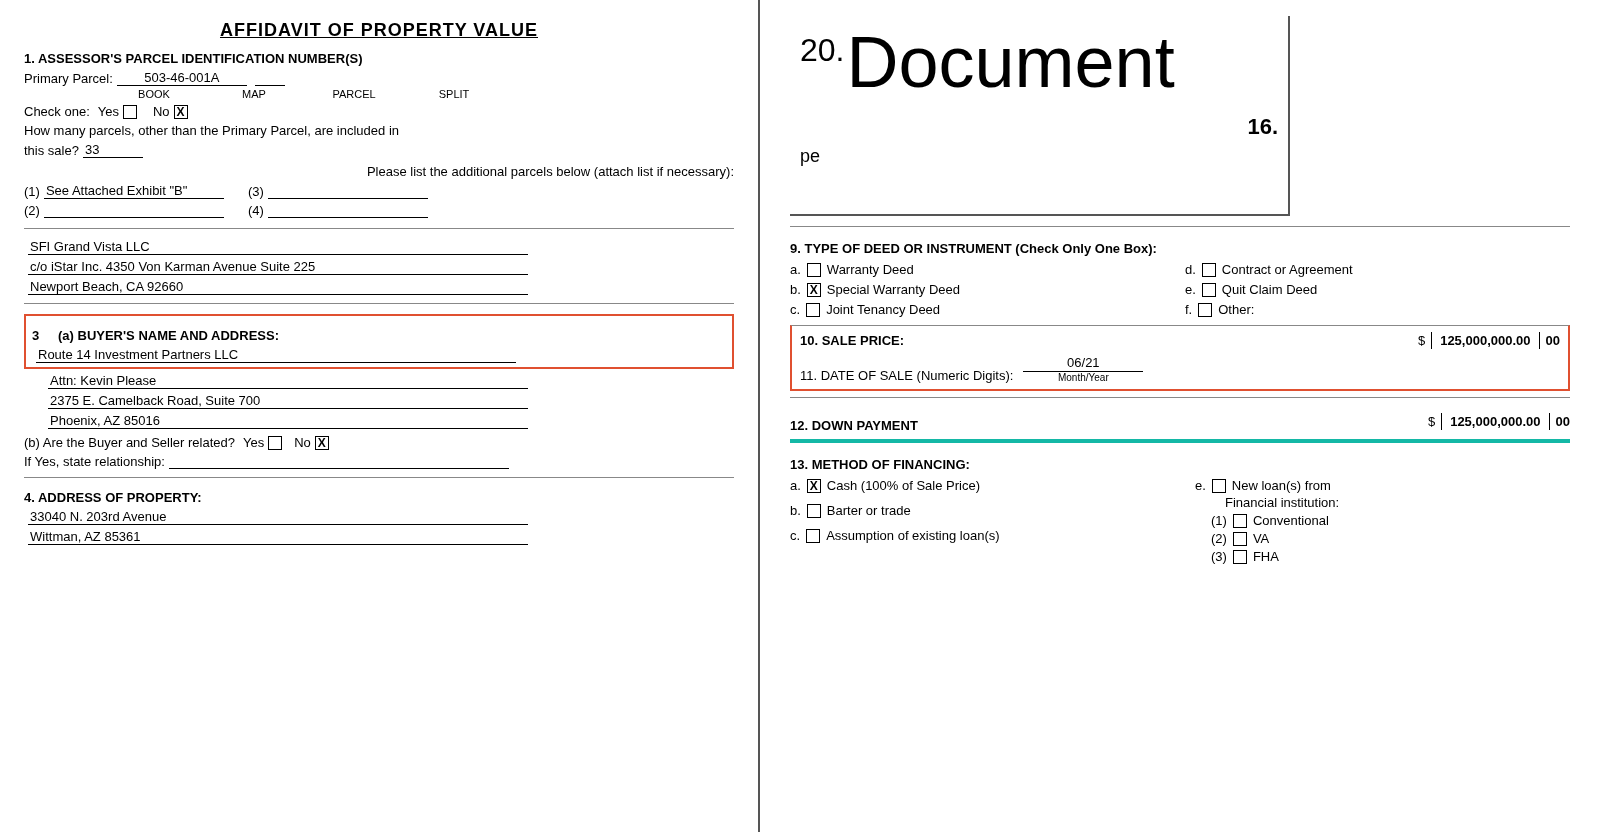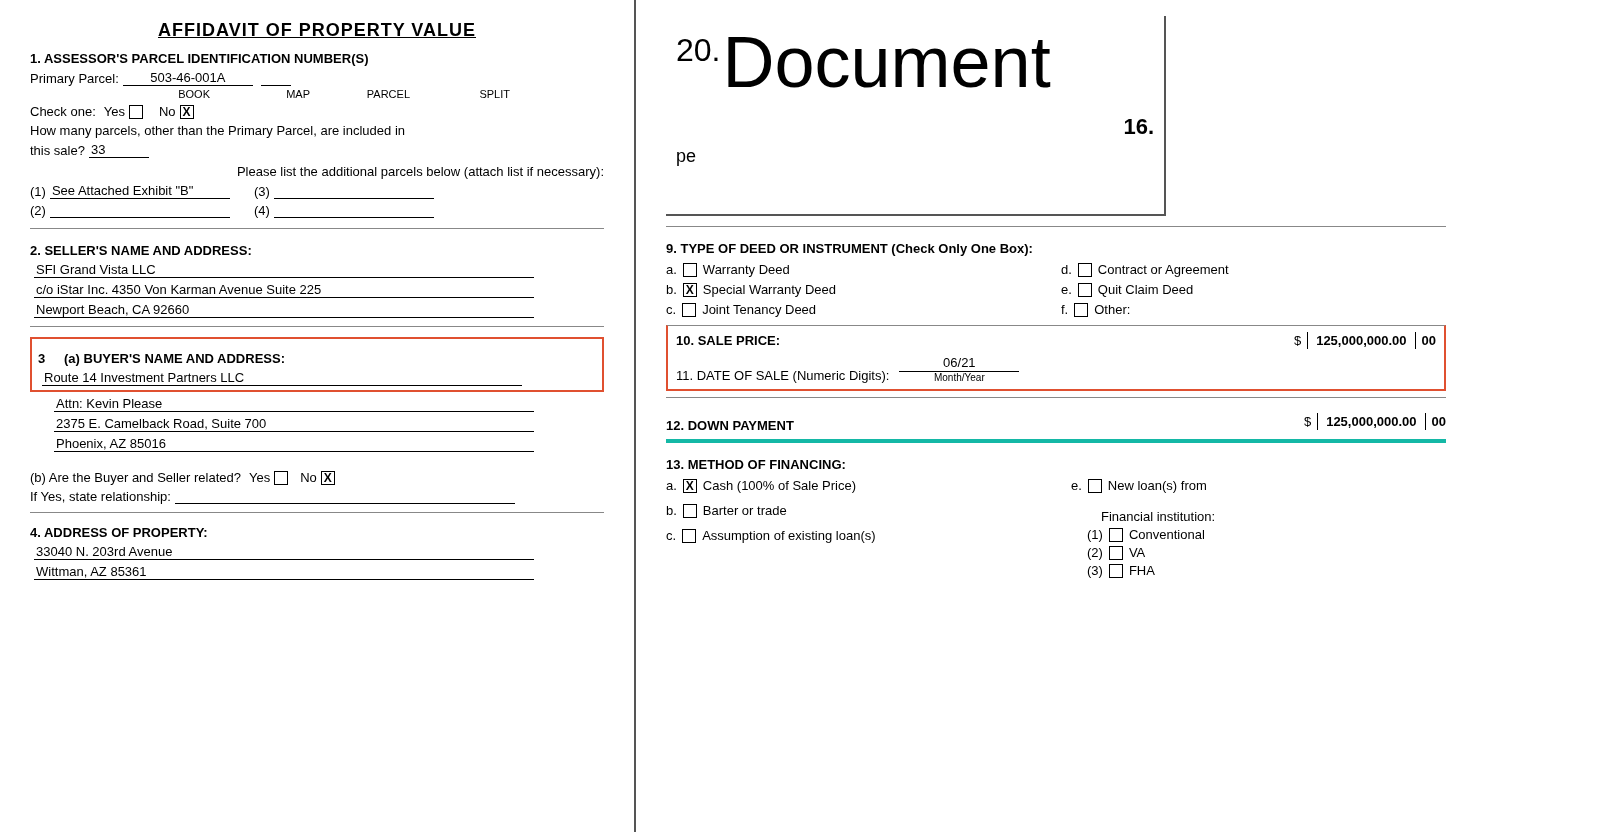--- a/index.html
+++ b/index.html
@@ -7,22 +7,22 @@
       background: #fff;
       font-family: Arial, sans-serif;
       font-size: 13px;
       color: #000;
       width: 1600px;
       min-height: 832px;
       display: flex;
       flex-direction: row;
     }
     .left-panel {
-      width: 636px;
-      padding: 20px 30px;
+      width: 760px;
+      padding: 20px 24px;
       border-right: 2px solid #555;
     }
     .right-panel {
       width: 840px;
       padding: 16px 30px;
     }
     .title {
       text-align: center;
       font-weight: bold;
       font-size: 18px;
@@ -52,21 +52,21 @@
     .underline-field.xsm { min-width: 30px; }
     .col-headers {
       display: flex;
       gap: 0;
       margin-top: 2px;
       margin-left: 80px;
     }
     .col-header {
       font-size: 11px;
       width: 100px;
-      text-align: right;
+      text-align: center;
     }
     .checkbox {
       width: 14px;
       height: 14px;
       border: 1px solid #000;
       display: inline-flex;
       align-items: center;
       justify-content: center;
       font-size: 12px;
       font-weight: bold;
@@ -212,21 +212,20 @@
     </div>
     <div class="field-line" style="margin-top:4px;">
       <span>(2)</span>
       <span class="underline-field" style="min-width:180px;"></span>
       <span style="margin-left:20px;">(4)</span>
       <span class="underline-field" style="min-width:160px;"></span>
     </div>
   </div>
 
   <div style="margin-top:10px; border-top:1px solid #888; padding-top:6px;">
-    <div class="section-label">2. SELLER'S NAME AND ADDRESS:</div>
     <div class="field-line" style="margin-top:4px;">
       <span class="underline-field" style="min-width:500px;">SFI Grand Vista LLC</span>
     </div>
     <div class="field-line" style="margin-top:4px;">
       <span class="underline-field" style="min-width:500px;">c/o iStar Inc. 4350 Von Karman Avenue Suite 225</span>
     </div>
     <div class="field-line" style="margin-top:4px;">
       <span class="underline-field" style="min-width:500px;">Newport Beach, CA 92660</span>
     </div>
   </div>
@@ -245,21 +244,21 @@
       <div class="field-line" style="margin-top:4px;">
         <span class="underline-field" style="min-width:480px;">Attn: Kevin Please</span>
       </div>
       <div class="field-line" style="margin-top:4px;">
         <span class="underline-field" style="min-width:480px;">2375 E. Camelback Road, Suite 700</span>
       </div>
       <div class="field-line" style="margin-top:4px;">
         <span class="underline-field" style="min-width:480px;">Phoenix, AZ 85016</span>
       </div>
     </div>
-    <div class="field-line" style="margin-top:18px;">
+    <div class="field-line" style="margin-top:6px;">
       <span>(b) Are the Buyer and Seller related?</span>
       <span style="margin-left:8px;">Yes</span>
       <span class="checkbox" style="margin-left:4px;"></span>
       <span style="margin-left:12px;">No</span>
       <span class="checkbox" style="margin-left:4px;">X</span>
     </div>
     <div class="field-line" style="margin-top:4px;">
       <span>If Yes, state relationship:</span>
       <span class="underline-field" style="min-width:340px;"></span>
     </div>
@@ -371,21 +370,21 @@
           <span class="checkbox"></span>
           <span>Assumption of existing loan(s)</span>
         </div>
       </div>
       <div class="financing-right">
         <div class="deed-row">
           <span>e.</span>
           <span class="checkbox"></span>
           <span>New loan(s) from</span>
         </div>
-        <div style="margin-left:30px; margin-top:16px;">Financial institution:</div>
+        <div style="margin-left:30px; margin-top:2px;">Financial institution:</div>
         <div class="sub-item">
           <span>(1)</span>
           <span class="checkbox"></span>
           <span>Conventional</span>
         </div>
         <div class="sub-item">
           <span>(2)</span>
           <span class="checkbox"></span>
           <span>VA</span>
         </div>

